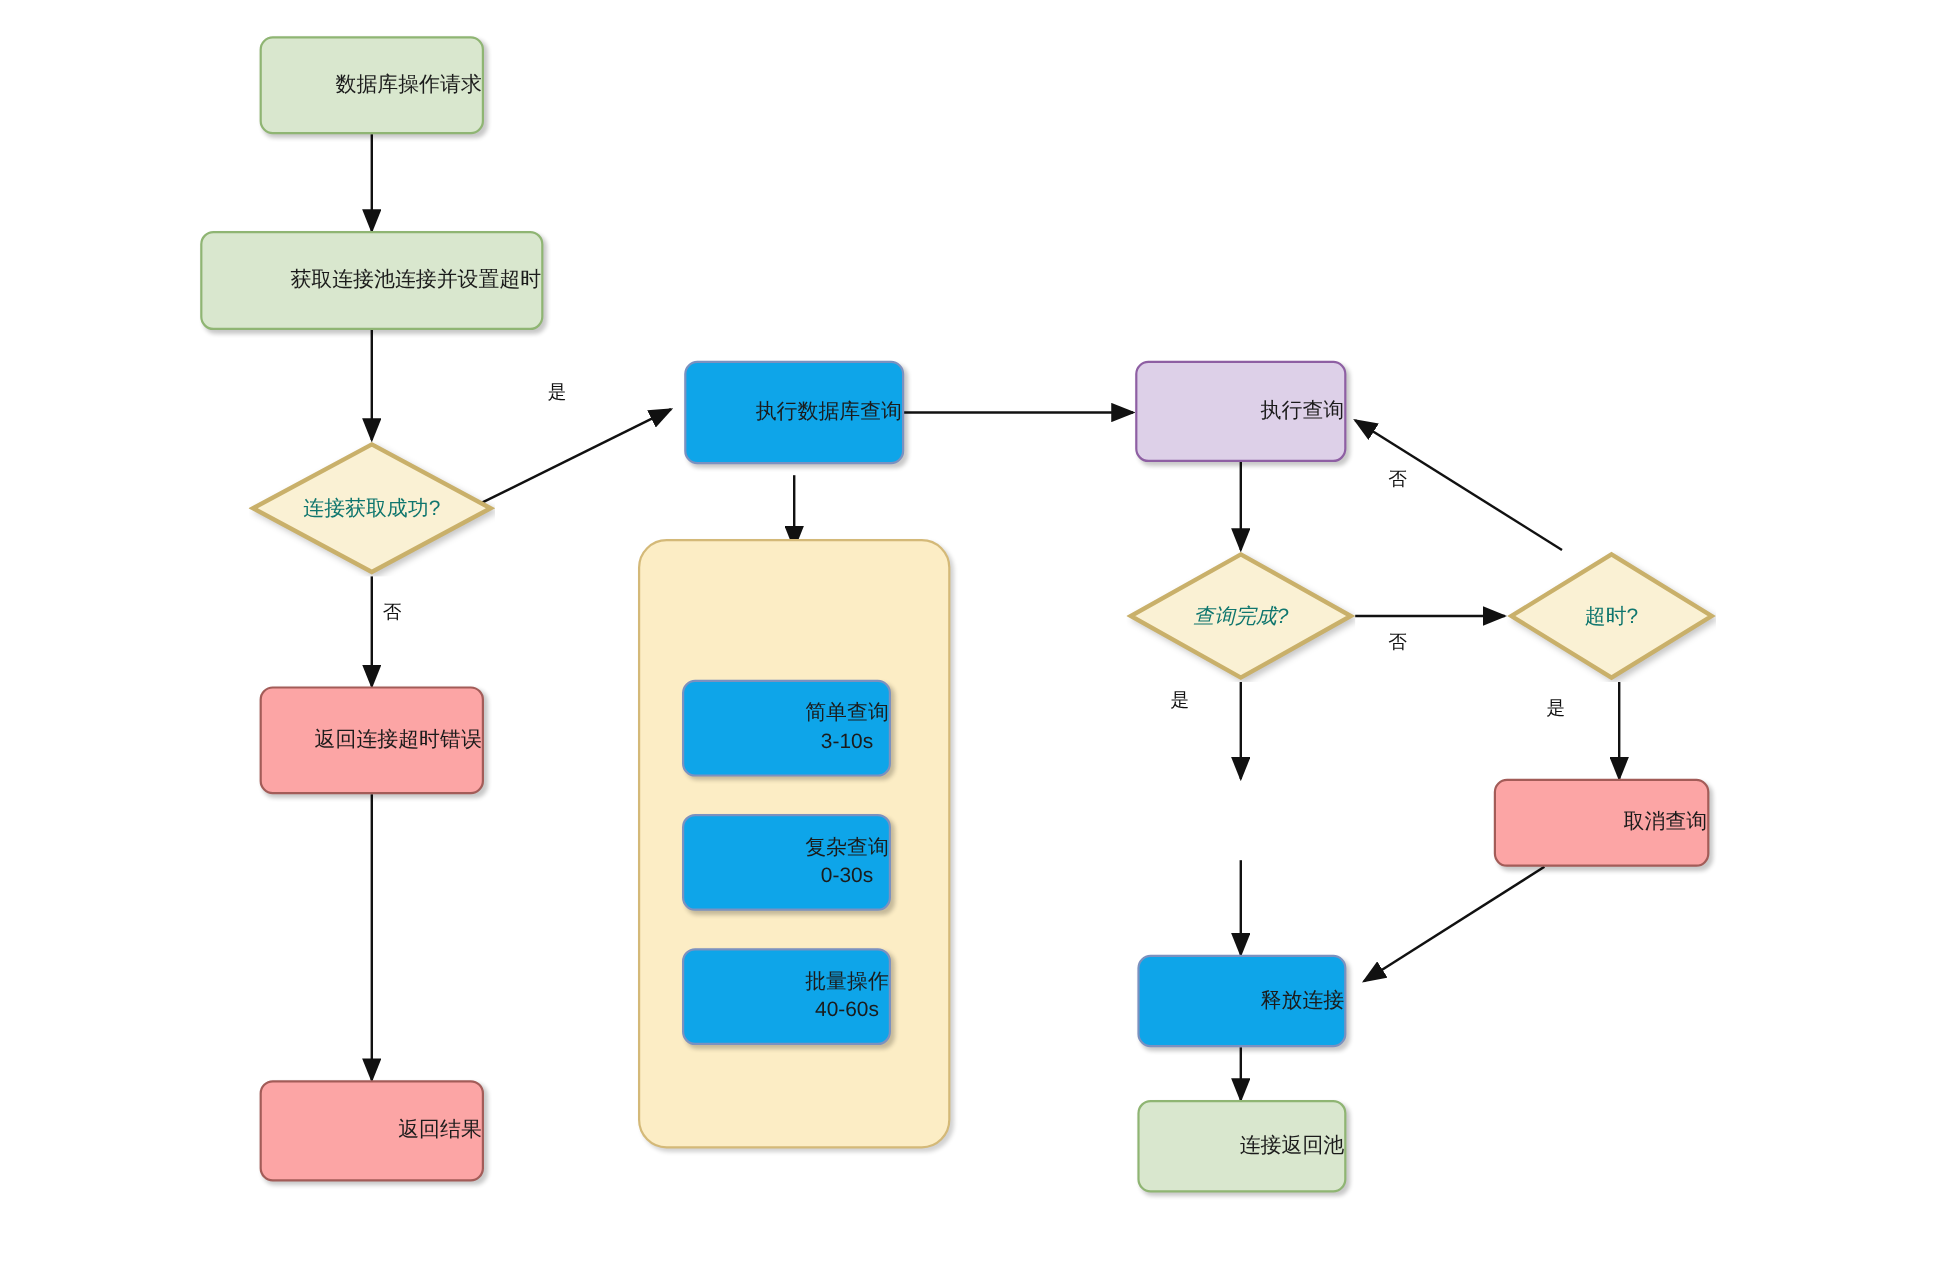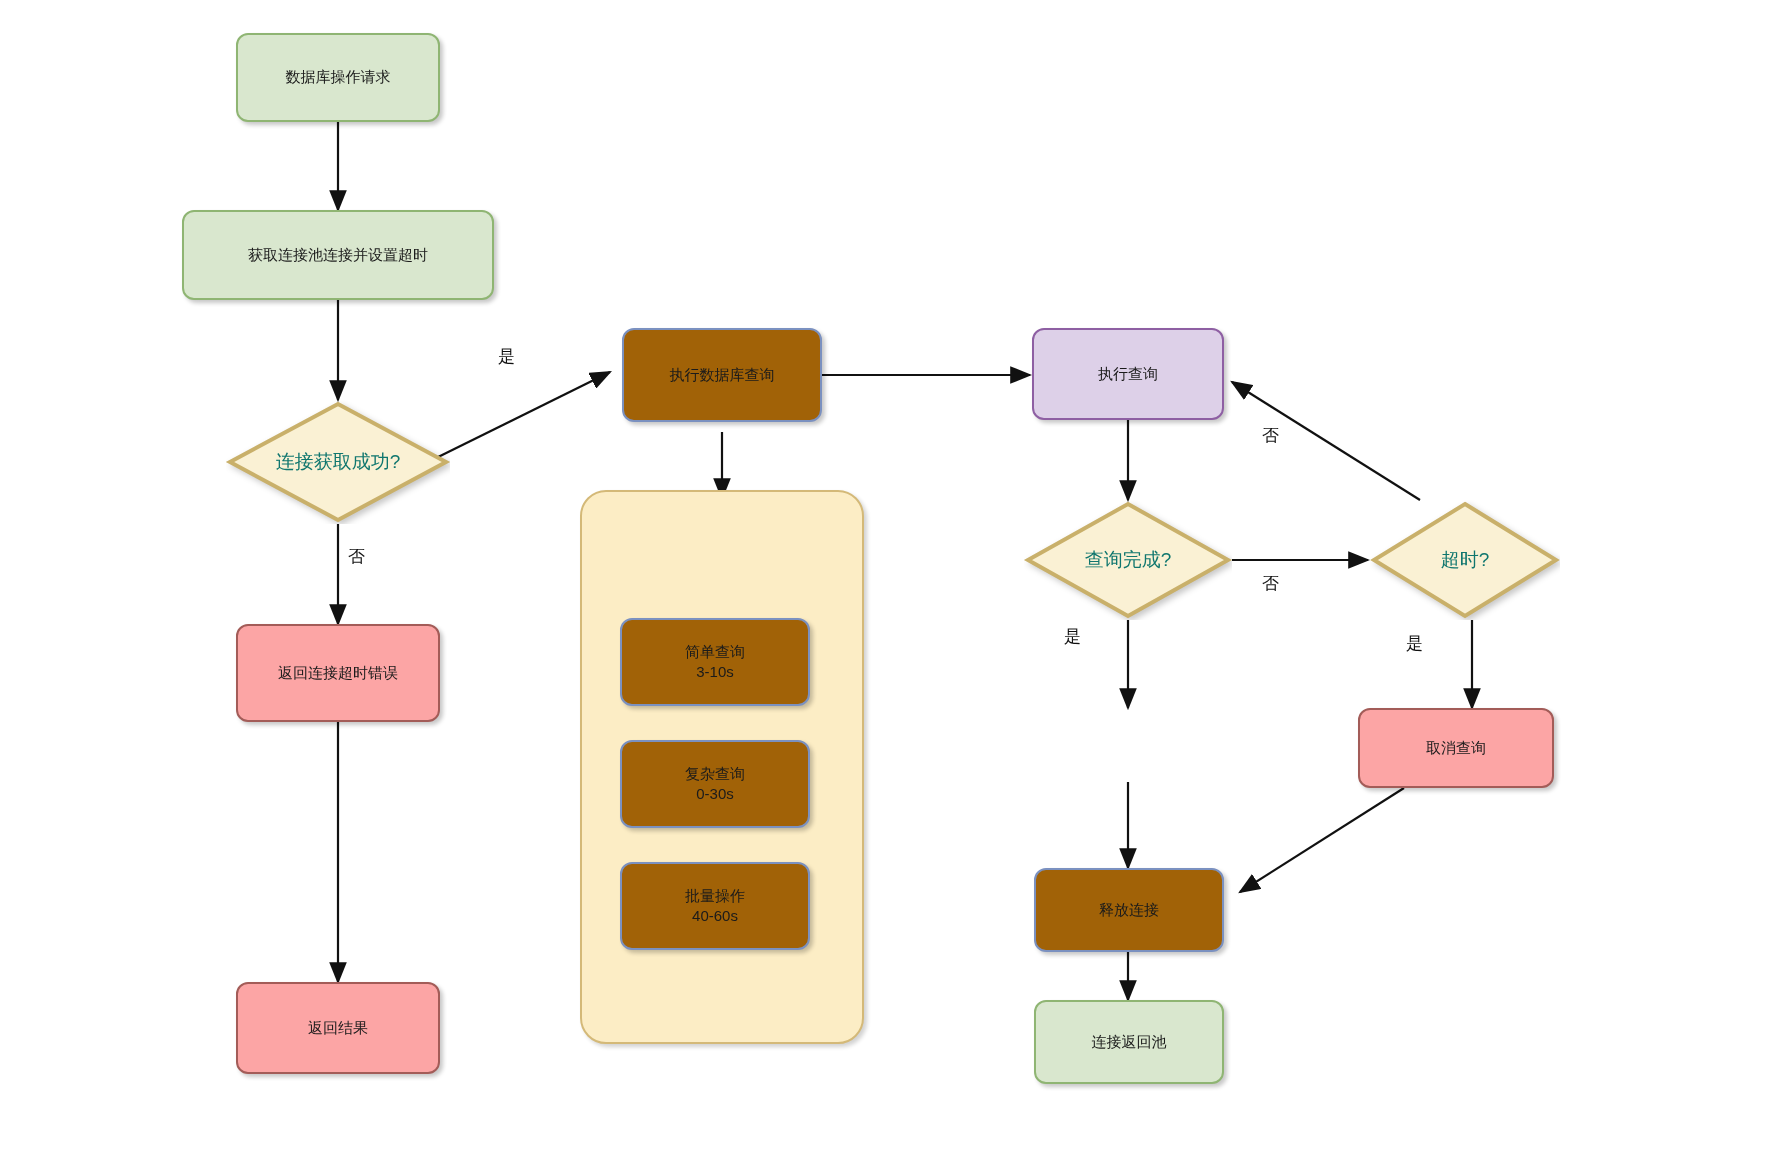--- a/index.html
+++ b/index.html
@@ -21,34 +21,34 @@
     top: 0;
     width: 1768px;
     height: 1154px;
     pointer-events: none;
   }
   .node {
     position: absolute;
     box-sizing: border-box;
     display: flex;
     align-items: center;
-    justify-content: center;
+    justify-content: flex-end;
     text-align: center;
     border-radius: 12px;
     border-width: 2px;
     border-style: solid;
-    font-size: 15px;
+    font-size: 19px;
     line-height: 1.35;
     color: #1b1b1b;
     box-shadow: 3px 3px 4px rgba(0,0,0,0.22);
     white-space: pre-line;
     z-index: 2;
   }
   .node.green  { background: #d9e7ce; border-color: #8fb573; }
-  .node.blue   { background: #a16207; border-color: #7b91c0; }
+  .node.blue   { background: #0ea5e9; border-color: #7b91c0; }
   .node.red    { background: #fca5a5; border-color: #a35c58; }
   .node.purple { background: #ddd0e8; border-color: #8e5fa3; }
 
   .group-box {
     position: absolute;
     box-sizing: border-box;
     background: #fcedc5;
     border: 2px solid #d4b978;
     border-radius: 26px;
     box-shadow: 3px 3px 4px rgba(0,0,0,0.18);
@@ -161,21 +161,21 @@
 
   <div class="node blue" style="left:620px; top:862px; width:190px; height:88px;">
     <span>批量操作
 40-60s</span>
   </div>
 
   <div class="node purple" style="left:1032px; top:328px; width:192px; height:92px;">
     <span>执行查询</span>
   </div>
 
-  <div class="diamond" style="left:1024px; top:500px; width:208px; height:120px;">
+  <div class="diamond" style="left:1024px; top:500px; width:208px; height:120px;font-style:italic;">
     <svg width="208" height="120" viewBox="0 0 208 120">
       <polygon points="104,4 204,60 104,116 4,60" fill="#faf1d4" stroke="#c9b06a" stroke-width="4" style="filter: drop-shadow(3px 3px 3px rgba(0,0,0,0.22));"></polygon>
     </svg>
     <div class="dtext">查询完成?</div>
   </div>
 
   <div class="diamond" style="left:1370px; top:500px; width:190px; height:120px;">
     <svg width="190" height="120" viewBox="0 0 190 120">
       <polygon points="95,4 186,60 95,116 4,60" fill="#faf1d4" stroke="#c9b06a" stroke-width="4" style="filter: drop-shadow(3px 3px 3px rgba(0,0,0,0.22));"></polygon>
     </svg>

